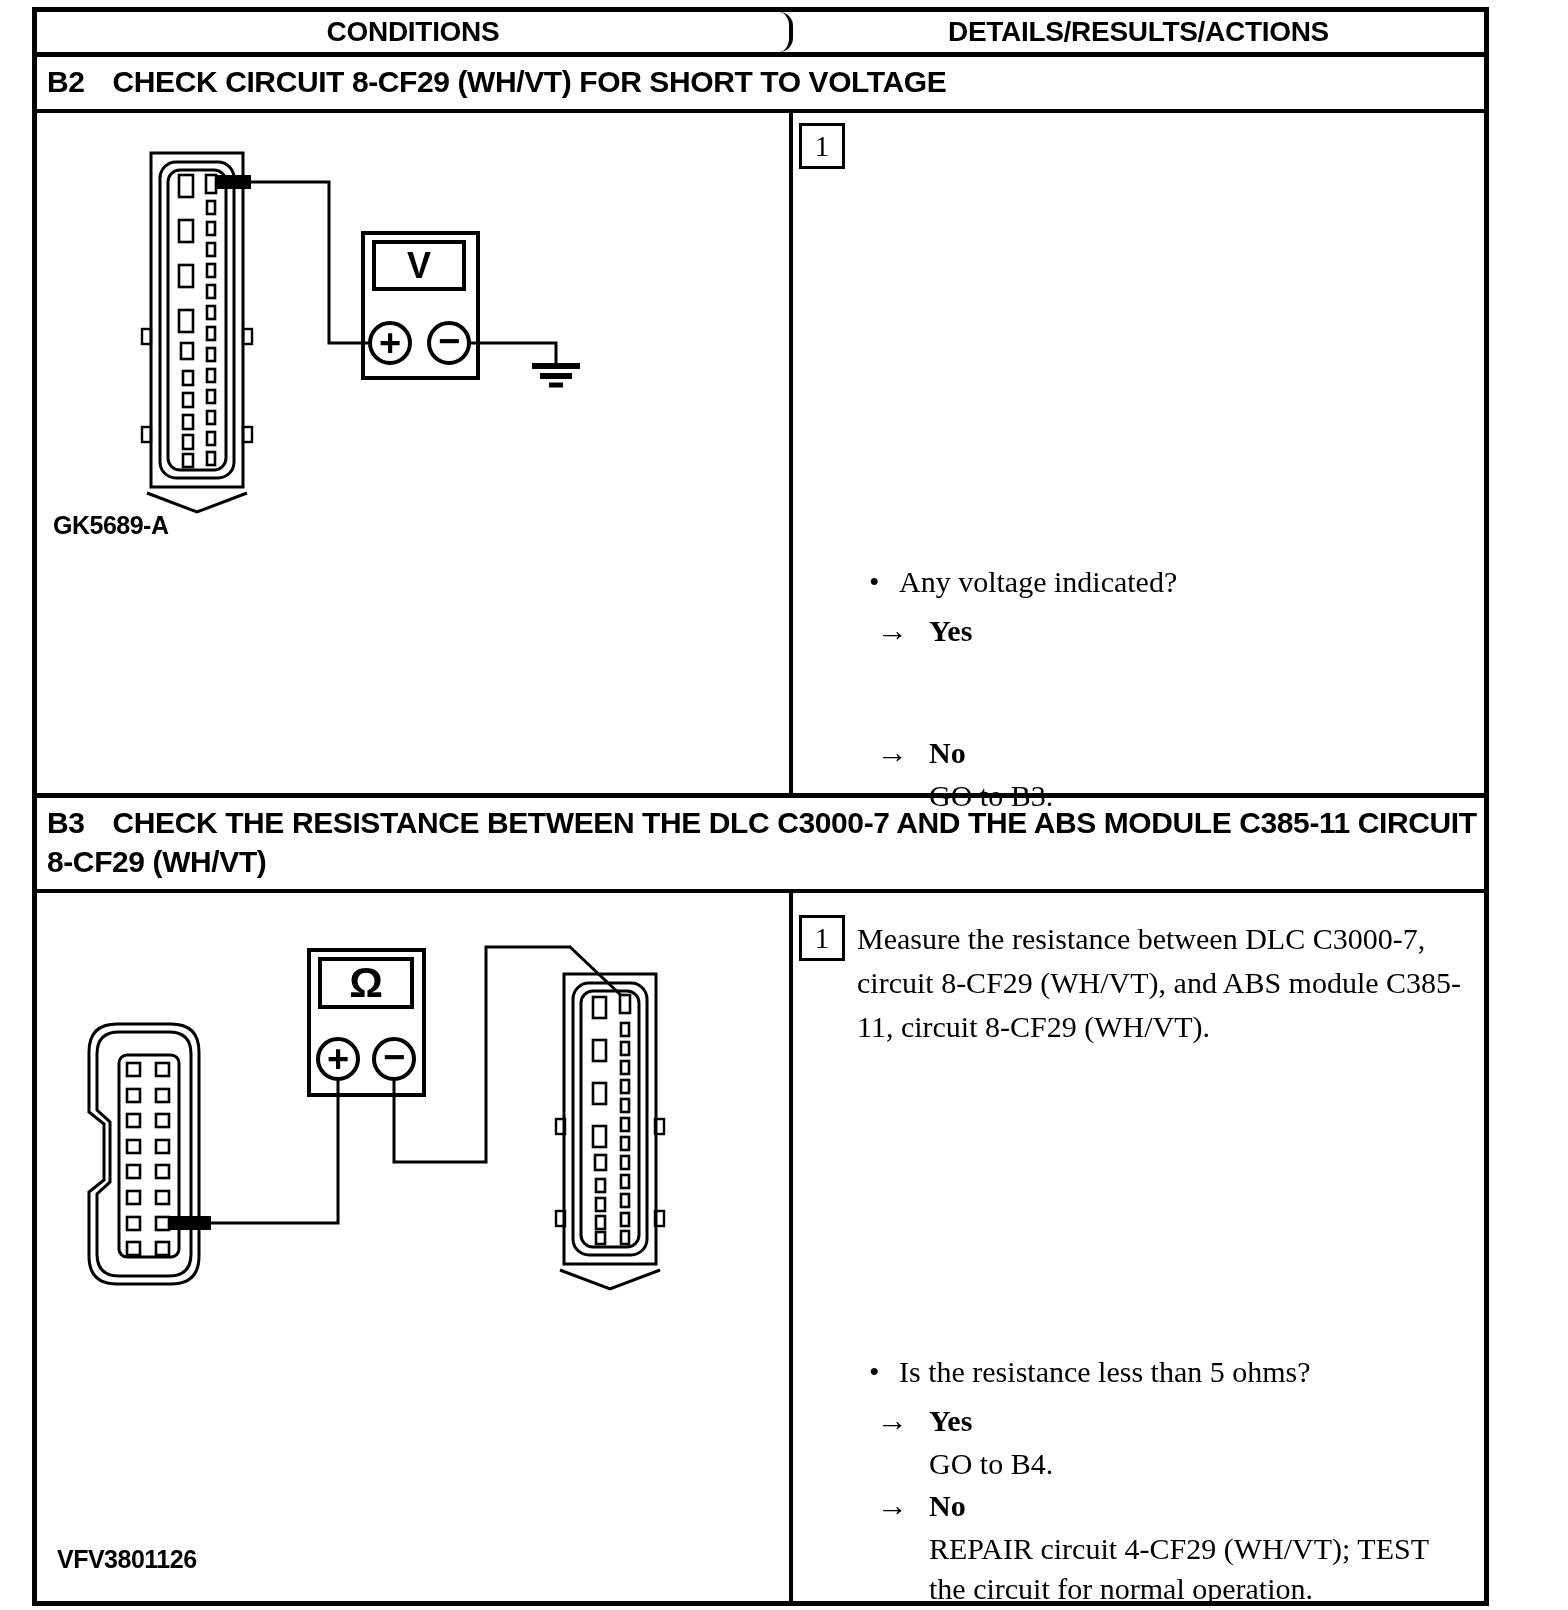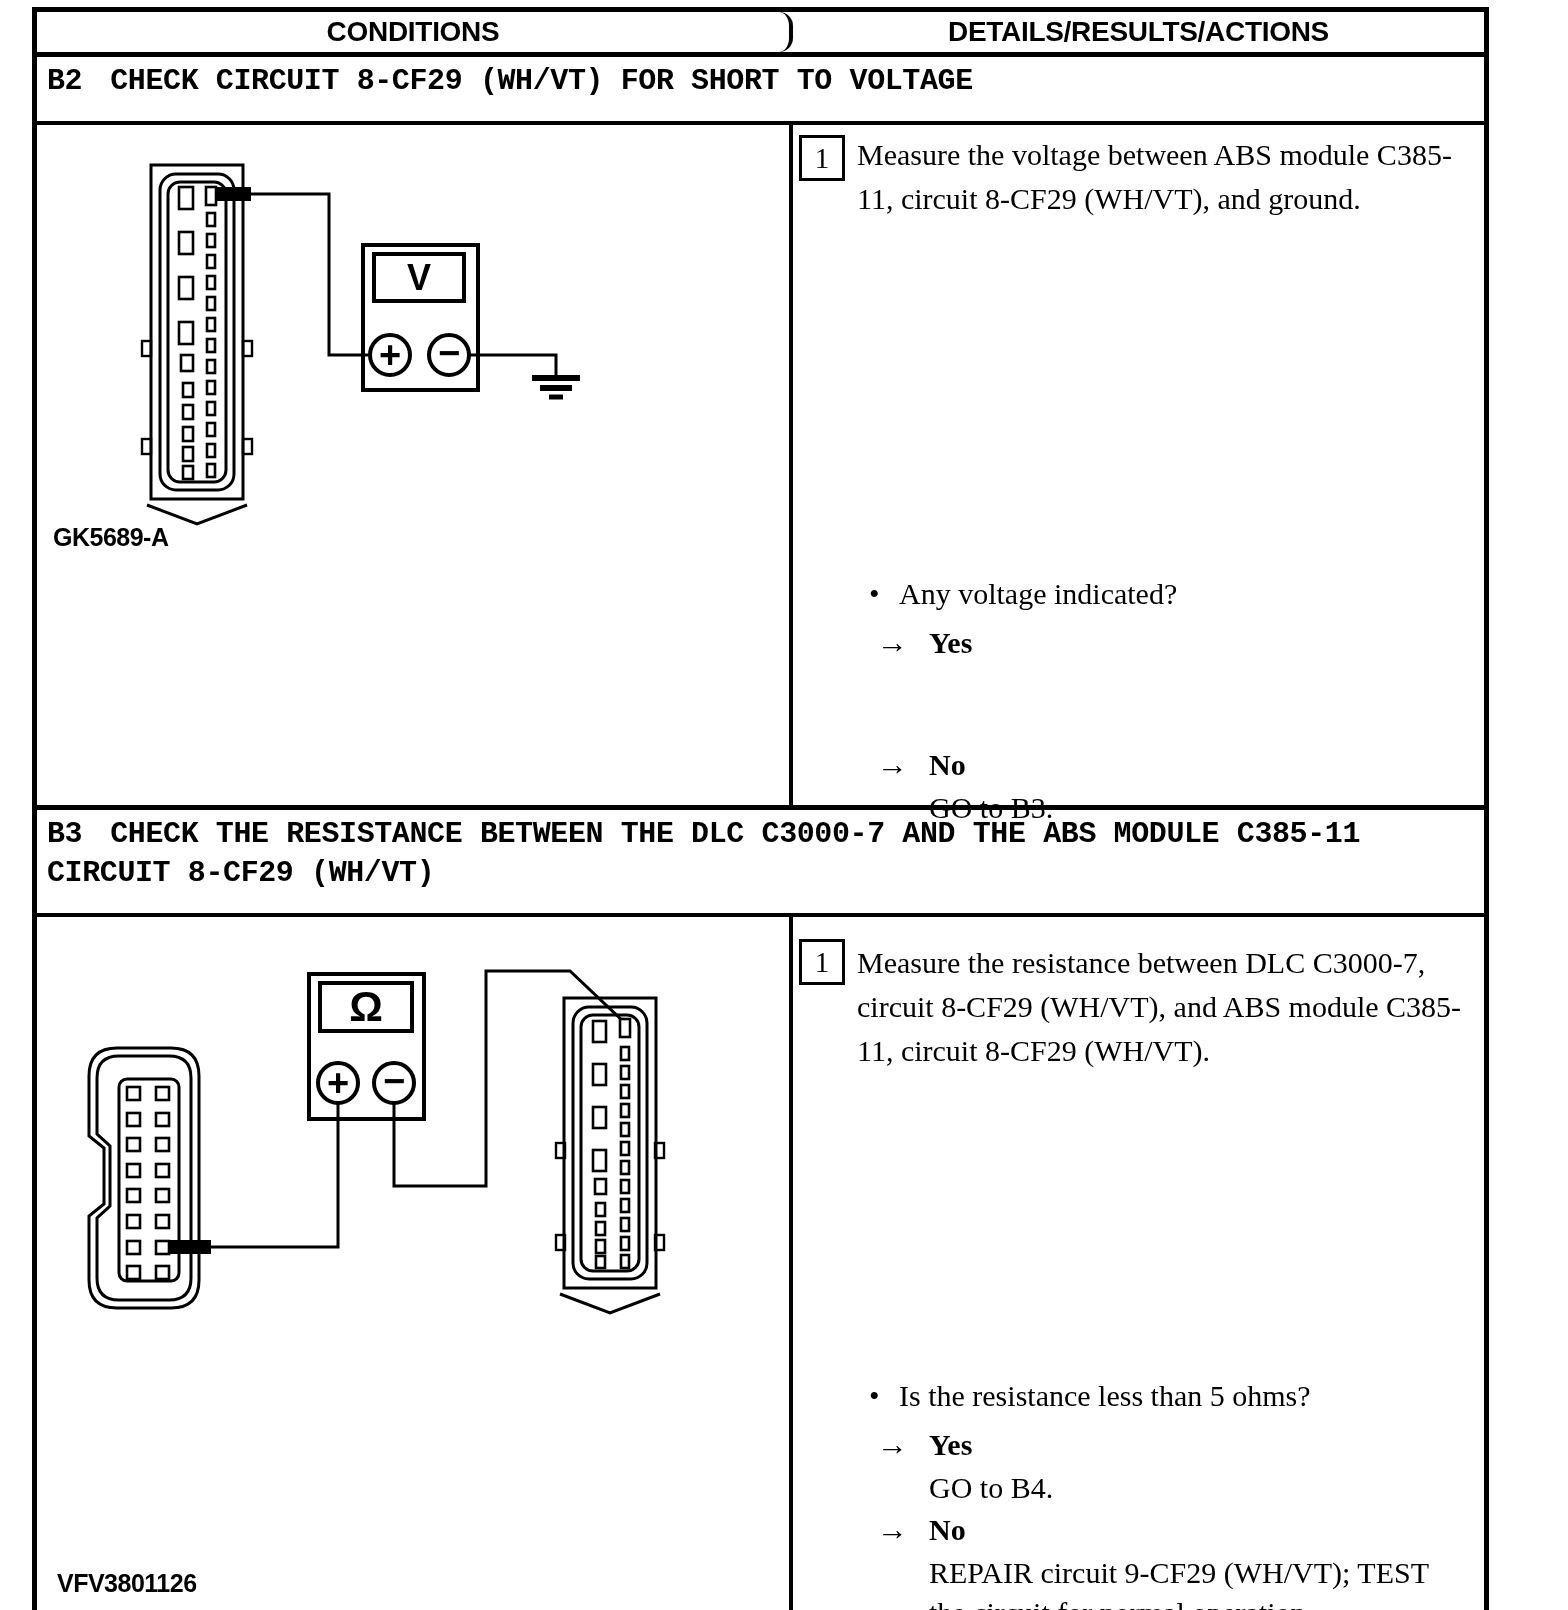--- a/index.html
+++ b/index.html
@@ -5,22 +5,22 @@
   html,body{margin:0;padding:0;background:#ffffff;}
   .page{position:relative;width:1568px;height:1610px;background:#fff;overflow:hidden;
         font-family:"Liberation Serif","DejaVu Serif",serif;color:#000;}
   .doc-table{position:absolute;left:32px;top:7px;width:1447px;border:5px solid #000;background:#fff;}
   .thead{display:flex;height:40px;border-bottom:5px solid #000;}
   .th{display:flex;align-items:center;justify-content:center;
       font-family:"Liberation Sans","DejaVu Sans",sans-serif;font-weight:bold;
       font-size:28px;letter-spacing:-0.3px;}
   .th.cond{width:752px;border-right:4px solid #000;border-radius:14px;}
   .th.det{flex:1;}
-  .sec-title{border-bottom:4px solid #000;padding:5px 0 20px 10px;
-      font-family:Liberation Mono, monospace;font-weight:bold;
+  .sec-title{border-bottom:4px solid #000;padding:5px 0 8px 10px;
+      font-family:Liberation Sans, sans-serif;font-weight:bold;
       font-size:30px;letter-spacing:-0.4px;line-height:39px;}
   .sec-id{margin-right:28px;}
   .content-row{display:flex;}
   .content-row.b2{height:680px;border-bottom:5px solid #000;}
   .content-row.b3{height:708px;}
   .cell-left{width:752px;border-right:4px solid #000;position:relative;}
   .cell-right{flex:1;position:relative;font-size:30px;}
   .fig-label{position:absolute;font-family:"Liberation Sans","DejaVu Sans",sans-serif;
       font-weight:bold;font-size:25px;letter-spacing:-0.5px;}
   .fig-label.b2{left:16px;top:398px;}
@@ -116,21 +116,20 @@
           <g>
             <line class="ln" x1="495" y1="253" x2="543" y2="253" stroke-width="6"></line>
             <line class="ln" x1="503" y1="263" x2="535" y2="263" stroke-width="6"></line>
             <line class="ln" x1="512" y1="272" x2="526" y2="272" stroke-width="5"></line>
           </g>
         </svg>
         <div class="fig-label b2">GK5689-A</div>
       </div>
       <div class="cell-right">
         <span class="step-num" style="left:6px;top:10px;">1</span>
-        <div class="step-text" style="left:64px;top:8px;width:605px;">Measure the voltage between ABS module C385-11, circuit 8-CF29 (WH/VT), and ground.</div>
         <div class="question" style="left:76px;top:452px;">
           <span class="q-bullet">•</span>
           <span>Any voltage indicated?</span>
         </div>
         <div class="branch" style="top:500px;">
           <div class="branch-head">
             <span class="branch-arrow">→</span>
             <span class="branch-label">Yes</span>
           </div>
         </div>
@@ -242,19 +241,19 @@
             <span class="branch-arrow">→</span>
             <span class="branch-label">Yes</span>
           </div>
           <div class="branch-action"><span>GO to </span><span class="bold">B4.</span></div>
         </div>
         <div class="branch" style="top:595px;">
           <div class="branch-head">
             <span class="branch-arrow">→</span>
             <span class="branch-label">No</span>
           </div>
-          <div class="branch-action"><span>REPAIR circuit 9-CF29 (WH/VT); TEST the circuit for normal operation.</span><span class="bold"></span></div>
+          <div class="branch-action"><span>REPAIR circuit 4-CF29 (WH/VT); TEST the circuit for normal operation.</span><span class="bold"></span></div>
         </div>
       </div>
     </div>
 
   </div>
 </div>
 
 </body></html>

